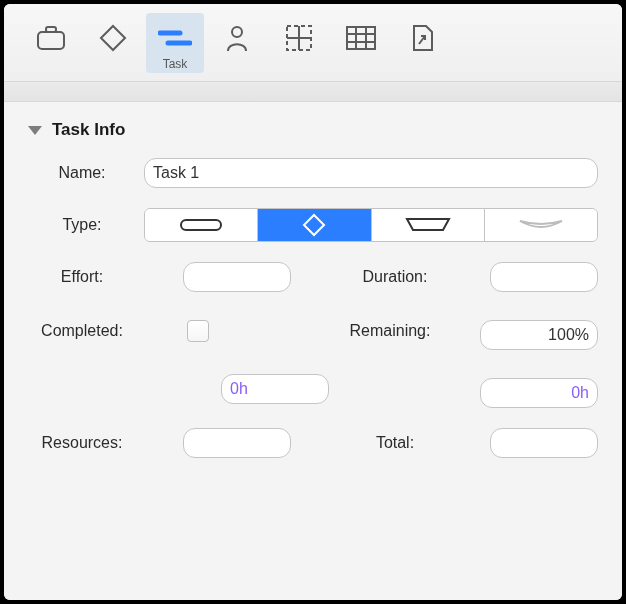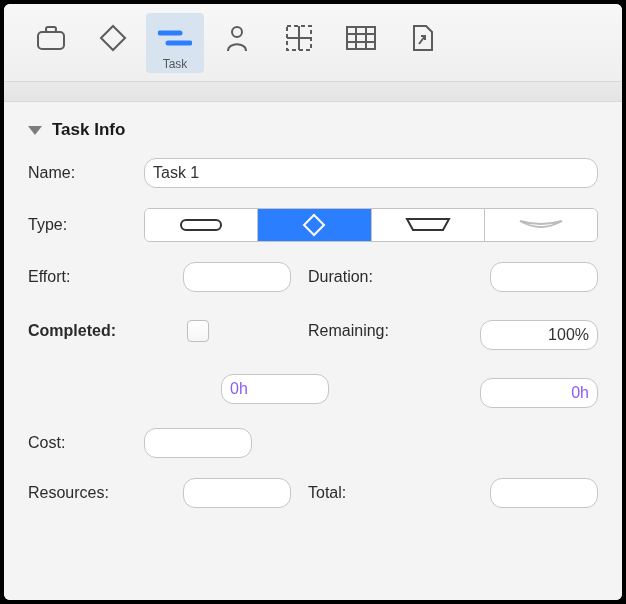--- a/index.html
+++ b/index.html
@@ -81,21 +81,21 @@
     color: #1a1a1a;
   }
   .form-row {
     display: flex;
     align-items: center;
     margin-bottom: 20px;
   }
   .label-cell {
     color: #2b2b2b;
     font-size: 16px;
-    text-align: left;
+    text-align: center;
     padding-right: 8px;
     flex-shrink: 0;
   }
   .label-cell.c1 { width: 116px; }
   input[type=text] {
     height: 30px;
     border: 1px solid #c5c5c5;
     border-radius: 12px;
     background: #fff;
     font-size: 16px;
@@ -141,21 +141,21 @@
   .checkbox {
     width: 22px; height: 22px;
     border: 1px solid #bfbfbf;
     border-radius: 4px;
     background: linear-gradient(#fff,#f5f5f5);
     margin-left: 4px;
   }
   input.ghost {
     color: #8b5cf6;
   }
-  .g4 { gap: 4px; font-weight: bold; }
+  .g4 { gap: 4px; }
 </style>
 </head>
 <body>
 
 <div class="window">
 
   <div class="toolbar">
 
     <div class="toolbar-btn">
       <div class="icon-slot">
@@ -297,24 +297,20 @@
       <div class="pair-half left">
         <div class="label-cell c1"></div>
         <input type="text" class="input-sm ghost" style="margin-left: 38px;" value="0h">
       </div>
       <div class="pair-half right">
         <div style="flex:1"></div>
         <input type="text" class="input-md ghost" value="0h" style="">
       </div>
     </div>
 
-    <div class="form-row" style="margin-bottom:20px">
-      <div class="label-cell c1">Cost:</div>
-      <input type="text" class="input-sm" value="" style="">
-    </div>
 
     <div class="pair-row" style="margin-bottom:0">
       <div class="pair-half left">
         <div class="label-cell c1">Resources:</div>
         <input type="text" class="input-sm" value="" style="">
       </div>
       <div class="pair-half right">
         <div class="label-cell" style="flex:1">Total:</div>
         <input type="text" class="input-sm" value="" style="">
       </div>

